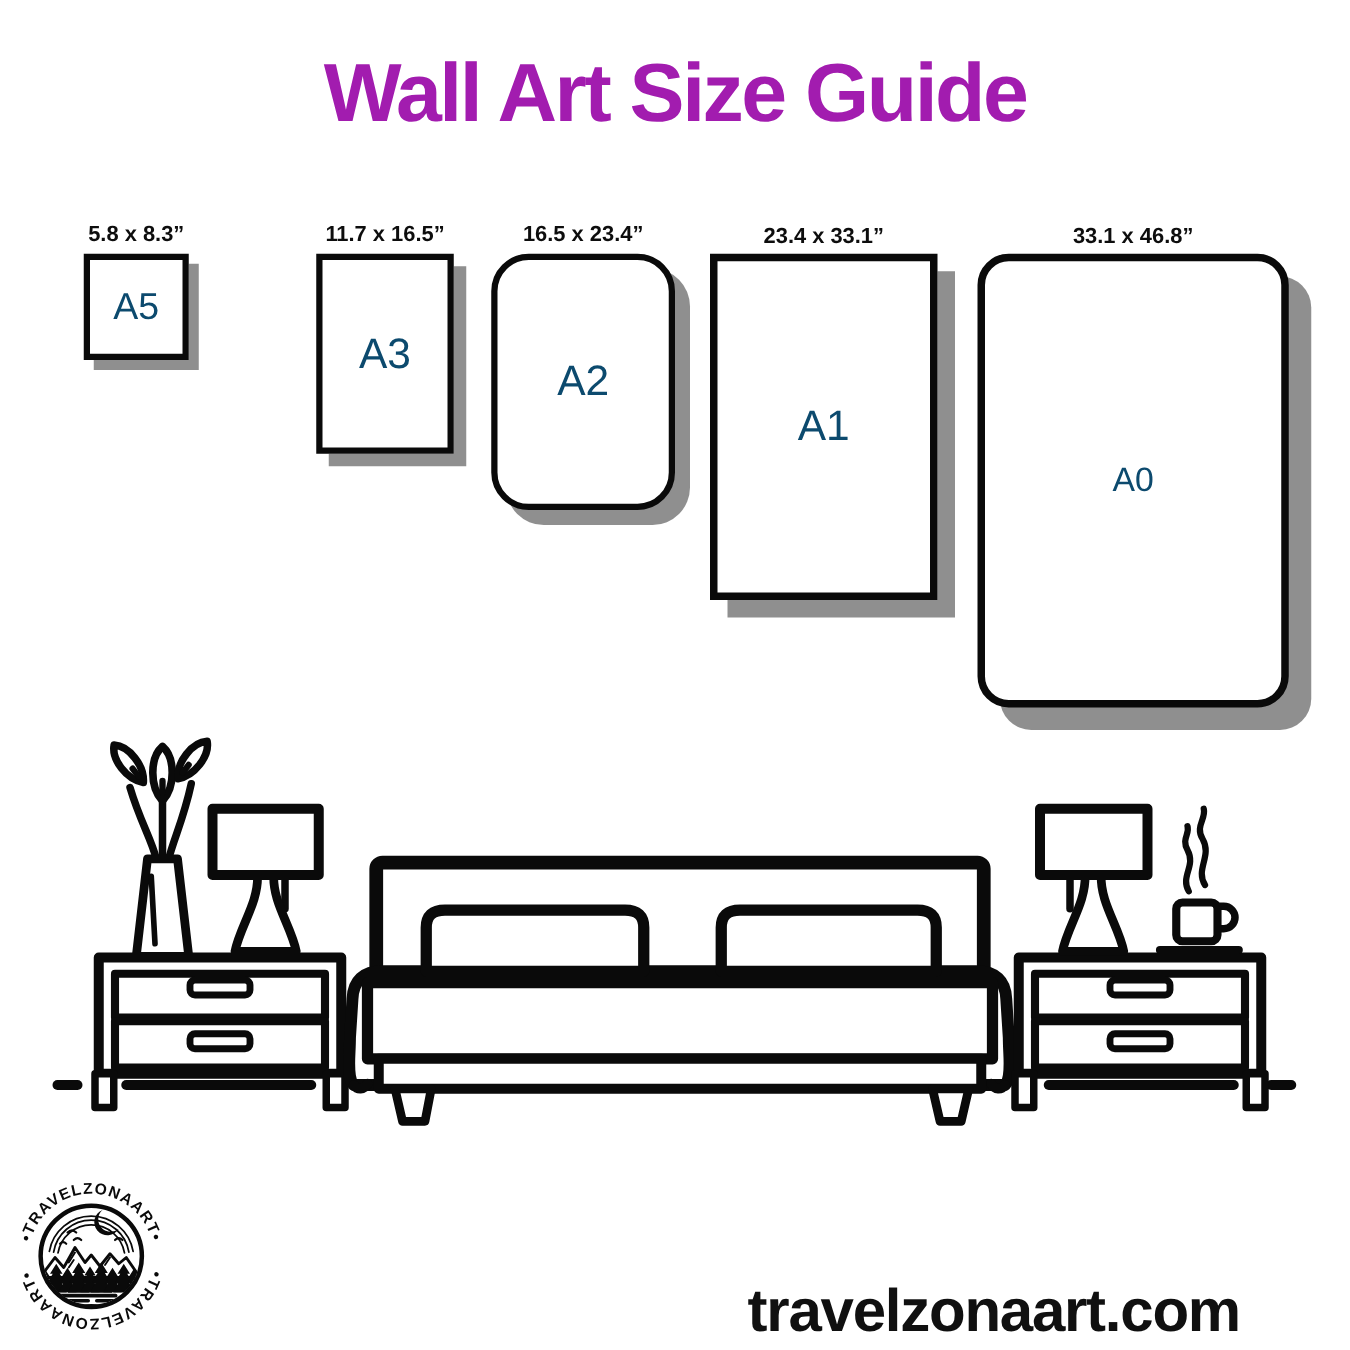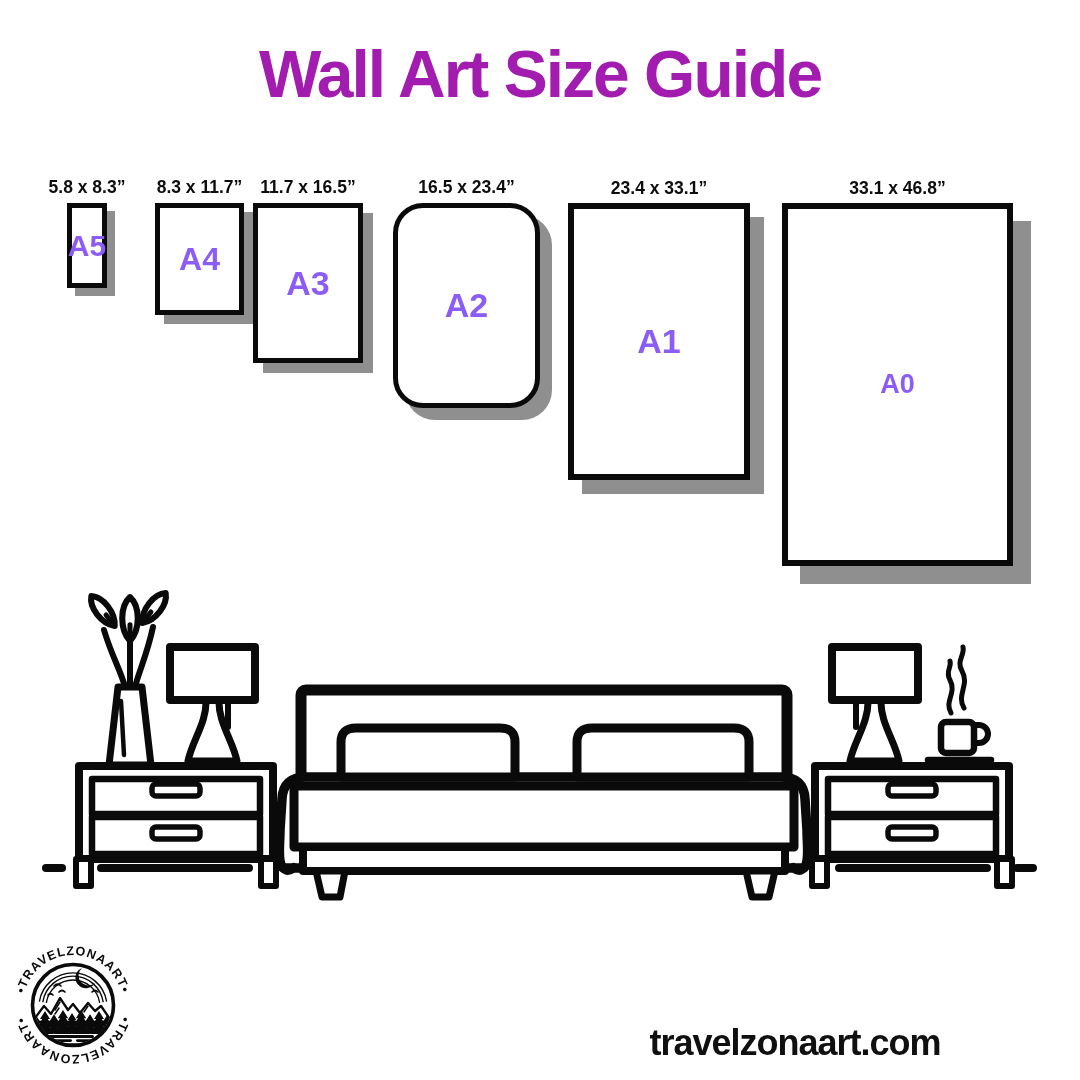--- a/index.html
+++ b/index.html
@@ -12,60 +12,56 @@
     font-size:66px;font-weight:bold;letter-spacing:-2px;color:#a21caf;
   }
   .frame{
     position:absolute;top:203px;background:#fff;border:5px solid #0a0a0a;
     box-sizing:border-box;display:flex;align-items:center;justify-content:center;
   }
   .frame .dim{
     position:absolute;top:-31px;left:50%;transform:translateX(-50%);
     white-space:nowrap;font-size:17.5px;font-weight:bold;color:#0d0d0d;
   }
-  .frame .code{font-weight:700;color:#8b5cf6;}
+  .frame .code{font-weight:400;color:#0c4a6e;}
   .site{
     position:absolute;top:1022px;left:550px;width:490px;text-align:center;
-    font-size:36px;font-weight:bold;letter-spacing:-1px;color:#101010;
+    font-size:48px;font-weight:bold;letter-spacing:-1px;color:#101010;
   }
   .scene{position:absolute;left:0;top:575px;}
   .logo{position:absolute;left:10px;top:942px;}
   .logo text{font-family:"Liberation Sans",sans-serif;font-weight:bold;font-size:12.5px;letter-spacing:1px;fill:#0a0a0a;}
   svg .ln{stroke:#0a0a0a;fill:none;stroke-linecap:round;stroke-linejoin:round;}
   svg .fw{stroke:#0a0a0a;fill:#ffffff;stroke-linejoin:round;}
   svg .fb{fill:#0a0a0a;stroke:none;}
 </style>
 </head>
 <body>
 
 <div id="canvas">
 
   <div class="title">Wall Art Size Guide</div>
 
-  <div class="frame" style="left:67px;width:40px;height:85px;box-shadow:8px 8px 0 #8f8f8f;">
+  <div class="frame" style="left:67px;width:84px;height:85px;box-shadow:8px 8px 0 #8f8f8f;">
     <div class="dim">5.8 x 8.3”</div>
     <div class="code" style="font-size:30px">A5</div>
-  </div>
-  <div class="frame" style="left:155px;width:89px;height:112px;box-shadow:9px 9px 0 #8f8f8f;">
-    <div class="dim">8.3 x 11.7”</div>
-    <div class="code" style="font-size:32px">A4</div>
   </div>
   <div class="frame" style="left:253px;width:110px;height:160px;box-shadow:10px 10px 0 #8f8f8f;">
     <div class="dim">11.7 x 16.5”</div>
     <div class="code" style="font-size:34px">A3</div>
   </div>
   <div class="frame" style="left:393px;width:147px;height:205px;box-shadow:12px 12px 0 #8f8f8f;border-radius:30px;">
     <div class="dim">16.5 x 23.4”</div>
     <div class="code" style="font-size:34px">A2</div>
   </div>
   <div class="frame" style="left:568px;width:182px;height:277px;border-width:6px;box-shadow:14px 14px 0 #8f8f8f;">
     <div class="dim">23.4 x 33.1”</div>
     <div class="code" style="font-size:34px">A1</div>
   </div>
-  <div class="frame" style="left:782px;width:231px;height:363px;border-width:6px;box-shadow:18px 18px 0 #8f8f8f;">
+  <div class="frame" style="left:782px;width:249px;height:363px;border-width:6px;box-shadow:18px 18px 0 #8f8f8f;border-radius:25px;">
     <div class="dim">33.1 x 46.8”</div>
     <div class="code" style="font-size:27px">A0</div>
   </div>
 
   <svg class="scene" width="1080" height="330" viewBox="0 0 1080 330">
 
     <g>
       <path class="ln" stroke-width="8" d="M46,293 L62,293"></path>
       <path class="ln" stroke-width="8" d="M101,293 L249,293"></path>
       <path class="ln" stroke-width="8" d="M839,293 L987,293"></path>

